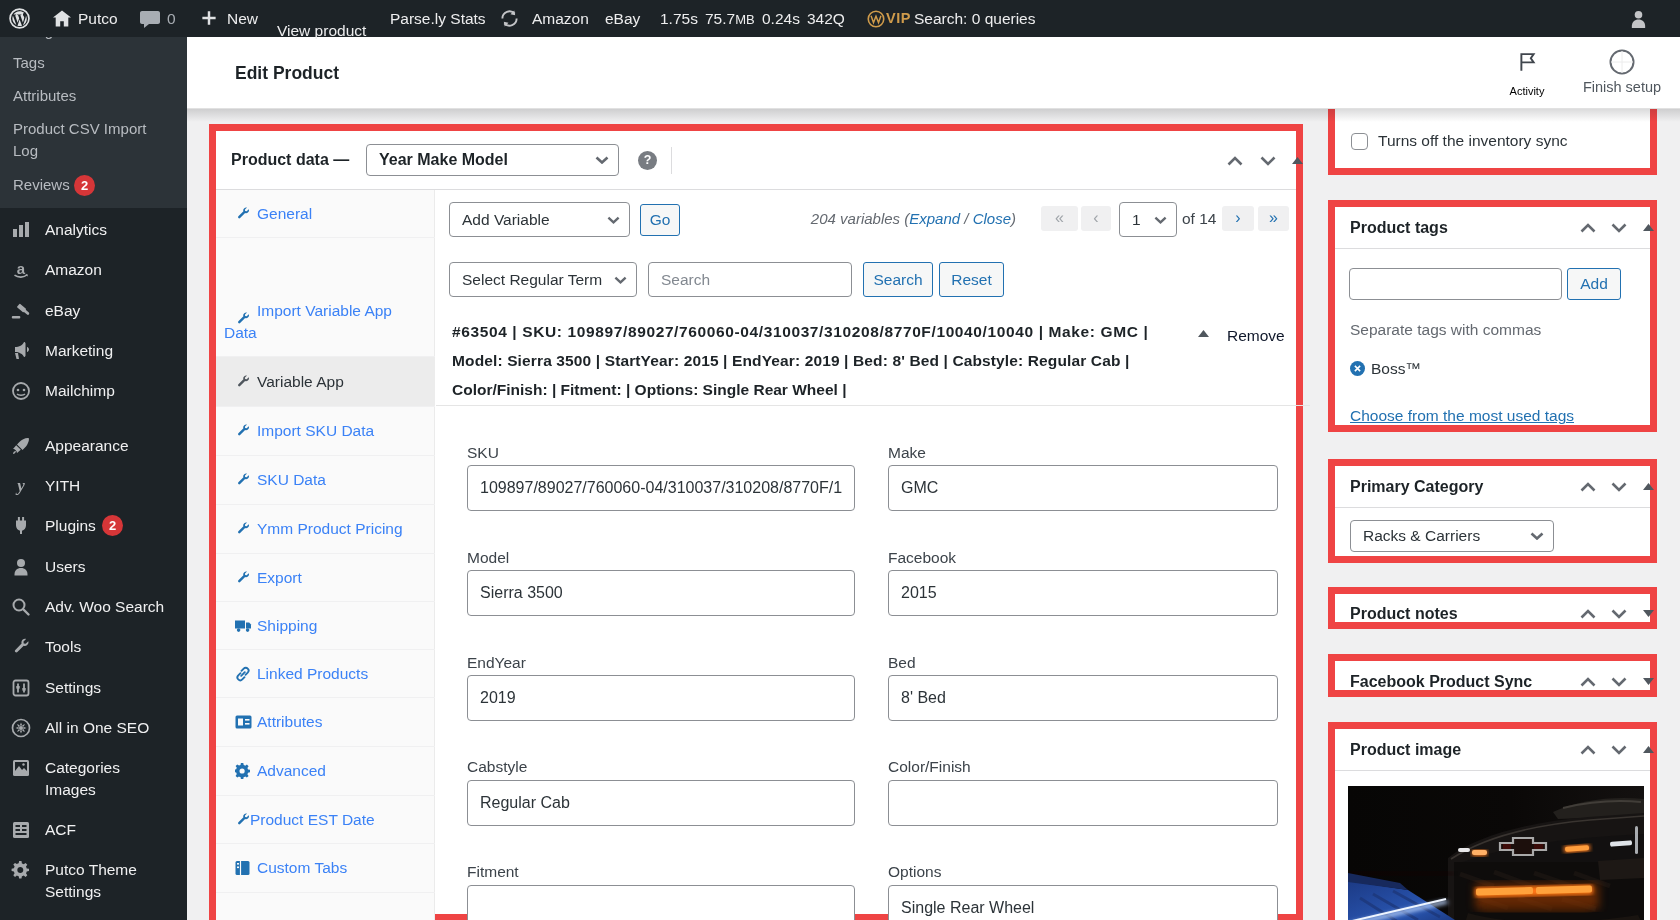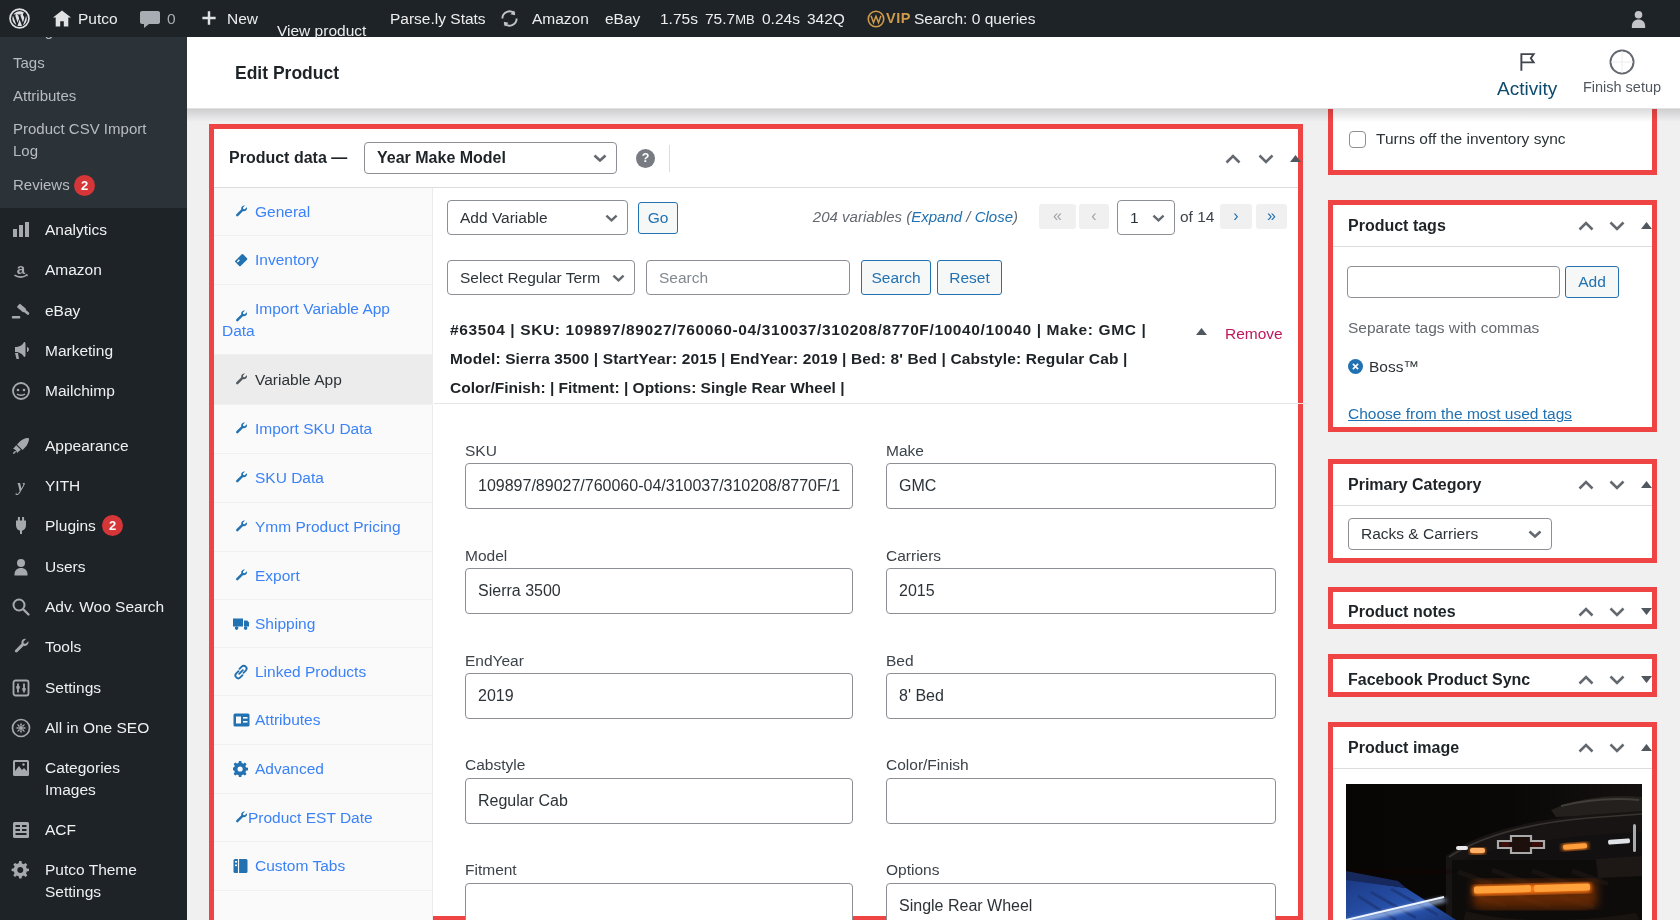--- a/index.html
+++ b/index.html
@@ -14,21 +14,21 @@
 
 #sbar{position:absolute;left:0;top:37px;width:187px;height:883px;background:#1d2327;z-index:40;}
 #sub{position:absolute;left:0;top:0;width:187px;height:171px;background:#2c3338;}
 .subitem{position:absolute;left:13px;color:#b8bcc1;font-size:15px;line-height:22px;}
 .mitem{position:absolute;left:0;width:187px;color:#f0f0f1;font-size:15.5px;}
 .mitem .lab{position:absolute;left:45px;top:0;line-height:22px;}
 .mitem svg{position:absolute;left:11px;top:1px;}
 .badge{display:inline-block;background:#d63638;color:#fff;border-radius:50%;width:21px;height:21px;line-height:21px;text-align:center;font-size:13px;font-weight:bold;}
 
 #chead{position:absolute;left:187px;top:37px;width:1493px;height:72px;background:#fff;z-index:20;border-bottom:1px solid #e1e1e1;}
-.panel{position:absolute;background:#fff;border:5px solid #ef4444;z-index:10;}
+.panel{position:absolute;background:#fff;border:7px solid #ef4444;z-index:10;}
 .phead{position:absolute;left:0;top:0;right:0;border-bottom:1px solid #dcdcde;}
 .ptitle{position:absolute;font-weight:bold;color:#1d2327;font-size:16px;}
 select,input{font-family:"Liberation Sans",sans-serif;}
 .sel{position:absolute;background:#fff;border:1px solid #8c8f94;border-radius:4px;color:#2c3338;font-size:15.5px;}
 .sel .st{position:absolute;left:12px;top:0;bottom:0;display:flex;align-items:center;white-space:nowrap;}
 .sel svg{position:absolute;right:9px;top:50%;margin-top:-4px;}
 .inp{position:absolute;background:#fff;border:1px solid #8c8f94;border-radius:4px;color:#2c3338;font-size:16px;padding:0 12px;}
 .btn{position:absolute;background:#f6f7f7;border:1px solid #2271b1;border-radius:3px;color:#2271b1;font-size:15.5px;display:flex;align-items:center;justify-content:center;}
 .chev{stroke:#646970;stroke-width:2.6;fill:none;}
 .blue{color:#2271b1;}
@@ -257,29 +257,20 @@
         </svg>
  </div>
 
  <div id="tabcol" class="abs" style="left:0;top:59px;width:219px;height:737px;background:#fafafa;border-right:1px solid #ebebeb;">
   <div class="tab" style="top:0;height:48px;">
           <svg width="16" height="16" viewBox="0 0 16 16">
             <path fill="#2271b1" d="M14 4.2c0 1.6-1.3 3-3 3-.3 0-.6-.1-.9-.2l-5 5c-.5.5-1.2.5-1.7 0s-.5-1.2 0-1.7l5-5c-.1-.3-.2-.6-.2-.9 0-1.6 1.3-3 3-3 .3 0 .5 0 .8.1l-2 2 .1 1.6 1.6.1 2-2c.2.3.3.6.3 1z"></path>
           </svg>
           <span class="tlab">General</span>
         </div>
-  <div class="tab" style="top:48px;height:49px;">
-          <svg width="16" height="16" viewBox="0 0 16 16">
-            <g transform="rotate(-45 8 8)" fill="#2271b1">
-              <rect x="2.5" y="4.5" width="11" height="7.5" rx="1"></rect>
-              <rect x="4" y="6" width="3" height="1.4" fill="#fafafa"></rect>
-            </g>
-          </svg>
-          <span class="tlab">Inventory</span>
-        </div>
   <div class="tab" style="top:97px;height:70px;">
           <svg style="top:24px;" width="16" height="16" viewBox="0 0 16 16">
             <path fill="#2271b1" d="M14 4.2c0 1.6-1.3 3-3 3-.3 0-.6-.1-.9-.2l-5 5c-.5.5-1.2.5-1.7 0s-.5-1.2 0-1.7l5-5c-.1-.3-.2-.6-.2-.9 0-1.6 1.3-3 3-3 .3 0 .5 0 .8.1l-2 2 .1 1.6 1.6.1 2-2c.2.3.3.6.3 1z"></path>
           </svg>
           <span style="display:block;margin-left:8px;text-indent:33px;width:178px;line-height:21.5px;">Import Variable App Data</span>
         </div>
   <div class="tab act" style="top:167px;height:50px;">
           <svg width="16" height="16" viewBox="0 0 16 16">
             <path fill="#50575e" d="M14 4.2c0 1.6-1.3 3-3 3-.3 0-.6-.1-.9-.2l-5 5c-.5.5-1.2.5-1.7 0s-.5-1.2 0-1.7l5-5c-.1-.3-.2-.6-.2-.9 0-1.6 1.3-3 3-3 .3 0 .5 0 .8.1l-2 2 .1 1.6 1.6.1 2-2c.2.3.3.6.3 1z"></path>
           </svg>
@@ -389,30 +380,30 @@
         </svg>
       </div>
  <div class="inp" style="left:432px;top:131px;width:204px;height:35px;line-height:33px;color:#828890;font-size:15.5px;">Search</div>
  <div class="btn" style="left:647px;top:131px;width:70px;height:35px;">Search</div>
  <div class="btn" style="left:723px;top:131px;width:65px;height:35px;">Reset</div>
 
  <div class="abs" style="left:236px;top:186px;width:780px;font-size:15.5px;font-weight:bold;color:#1d2327;line-height:29px;"><span style="letter-spacing:.62px;">#63504 | SKU: 109897/89027/760060-04/310037/310208/8770F/10040/10040 | Make: GMC |</span><br><span style="letter-spacing:.13px;">Model: Sierra 3500 | StartYear: 2015 | EndYear: 2019 | Bed: 8' Bed | Cabstyle: Regular Cab |</span><br>Color/Finish: | Fitment: | Options: Single Rear Wheel |</div>
  <svg class="abs" style="left:982px;top:199px;" width="11" height="7" viewBox="0 0 11 7">
         <path d="M5.5 0 11 7H0z" fill="#50575e"></path>
       </svg>
- <div class="abs" style="left:1011px;top:196px;font-size:15.5px;color:#be185d;">Remove</div>
+ <div class="abs" style="left:1011px;top:196px;font-size:15.5px;color:#0f172a;">Remove</div>
  <div class="abs" style="left:220px;top:274px;width:874px;height:1px;background:#e5e5e5;"></div>
 
  <div class="flab" style="left:251px;top:313px;">SKU</div>
  <input class="fin" style="left: 251px; top: 334px;" value="109897/89027/760060-04/310037/310208/8770F/10040/10040">
  <div class="flab" style="left:672px;top:313px;">Make</div>
  <input class="fin" style="left: 672px; top: 334px; width: 390px;" value="GMC">
  <div class="flab" style="left:251px;top:418px;">Model</div>
  <input class="fin" style="left: 251px; top: 439px;" value="Sierra 3500">
- <div class="flab" style="left:672px;top:418px;">Carriers</div>
+ <div class="flab" style="left:672px;top:418px;">Facebook</div>
  <input class="fin" style="left: 672px; top: 439px; width: 390px;" value="2015">
  <div class="flab" style="left:251px;top:523px;">EndYear</div>
  <input class="fin" style="left: 251px; top: 544px;" value="2019">
  <div class="flab" style="left:672px;top:523px;">Bed</div>
  <input class="fin" style="left: 672px; top: 544px; width: 390px;" value="8' Bed">
  <div class="flab" style="left:251px;top:627px;">Cabstyle</div>
  <input class="fin" style="left: 251px; top: 649px;" value="Regular Cab">
  <div class="flab" style="left:672px;top:627px;">Color/Finish</div>
  <input class="fin" style="left: 672px; top: 649px; width: 390px;" value="">
  <div class="flab" style="left:251px;top:732px;">Fitment</div>
@@ -566,21 +557,21 @@
 </div>
 
 <div class="abs" style="left:187px;top:109px;width:1493px;height:13px;background:linear-gradient(rgba(30,30,35,.16),rgba(30,30,35,0));z-index:30;"></div>
 
 <div id="chead">
   <div class="abs" style="left:48px;top:26px;font-size:17.5px;font-weight:bold;color:#1d2327;">Edit Product</div>
   <div class="abs" style="left:1310px;top:14px;width:60px;text-align:center;">
     <svg width="21" height="22" viewBox="0 0 24 24">
           <path fill="none" stroke="#40464d" stroke-width="2.2" d="M5 22V3h14l-3.2 4.7L19 12.4H5"></path>
         </svg>
-    <div style="font-size:19px;color:#0c4a6e;margin-top:1px;">Activity</div>
+    <div style="font-size:11px;color:#000000;margin-top:8px;">Activity</div>
   </div>
   <div class="abs" style="left:1385px;top:12px;width:100px;text-align:center;">
     <svg width="26" height="26" viewBox="0 0 26 26">
           <circle cx="13" cy="13" r="11.5" fill="none" stroke="#646970" stroke-width="2"></circle>
           <path d="M13 2v22M2 13h22" stroke="#ececec" stroke-width="1"></path>
         </svg>
     <div style="font-size:14.5px;color:#50575e;">Finish setup</div>
   </div>
 </div>
 </div>

